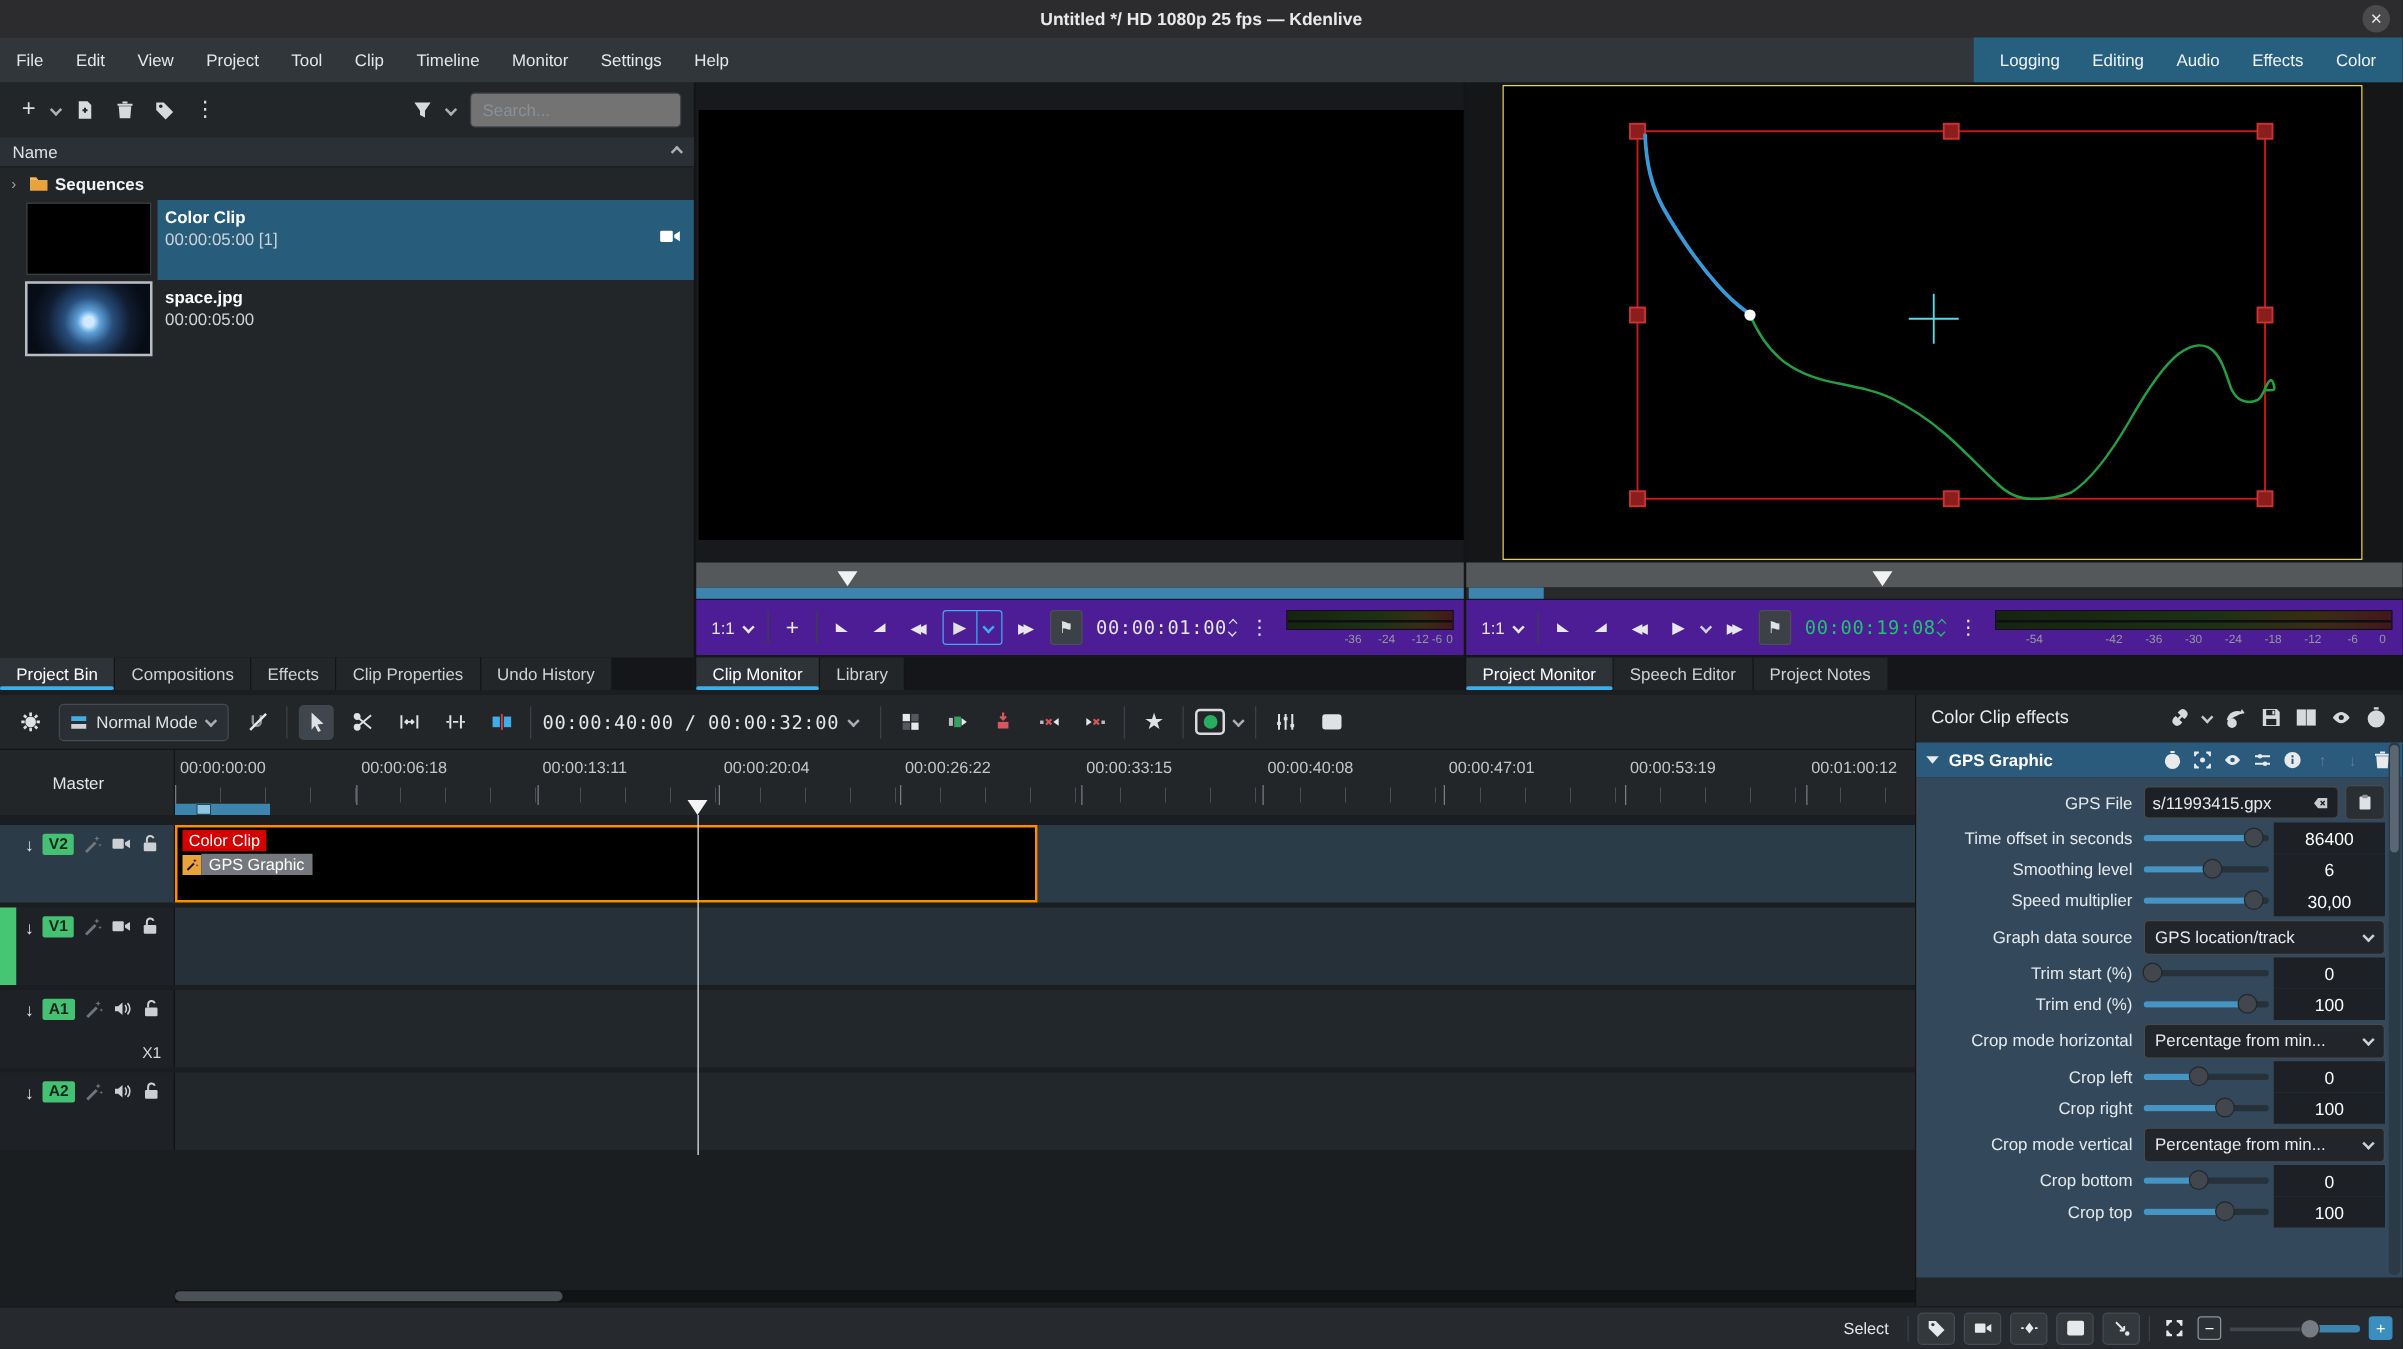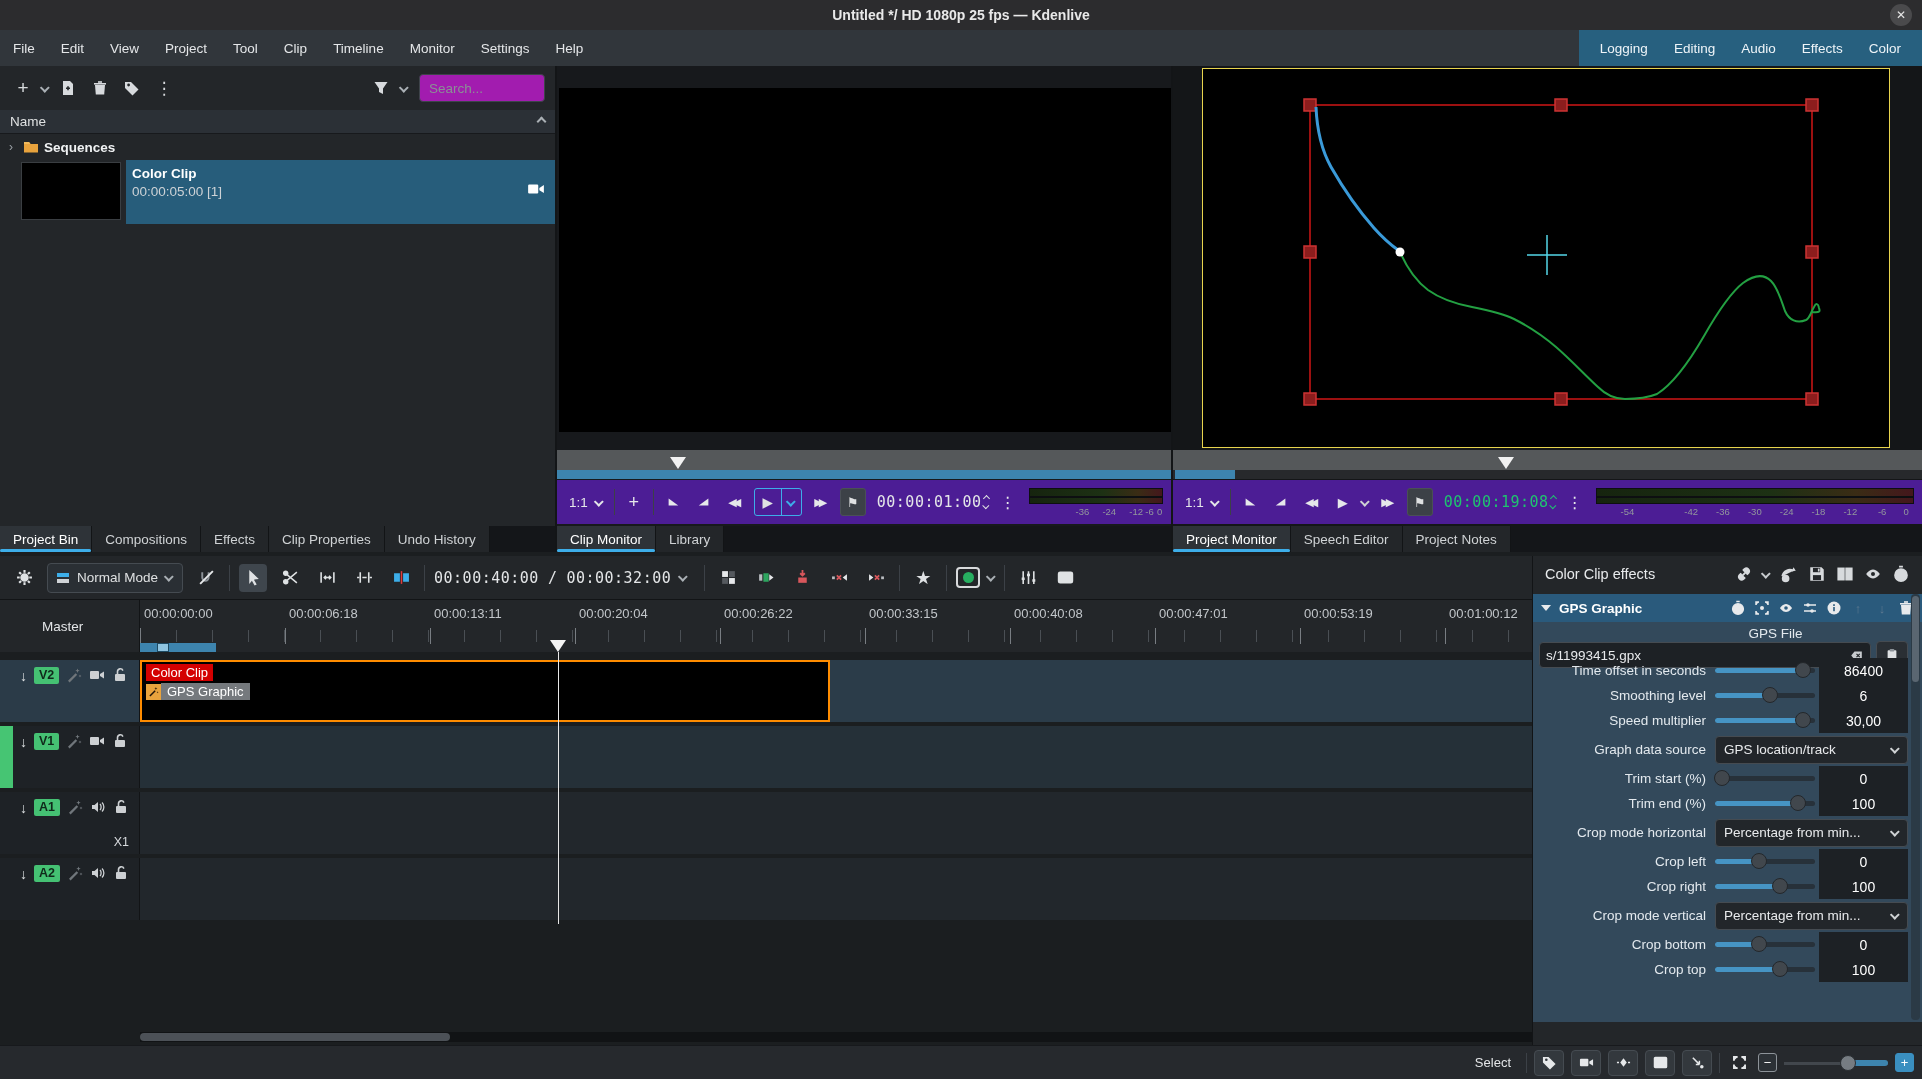--- a/index.html
+++ b/index.html
@@ -45,21 +45,21 @@
   .tab.active { background:#2e3338; color:#fff; }
   .tab.active::after { content:""; position:absolute; left:0; right:0; bottom:0; height:3px;
     background:#3daee9; border-radius:2px; }
 
   
   #bin-toolbar { position:absolute; left:0; top:0; right:0; height:44px; display:flex;
     align-items:center; gap:6px; padding:0 10px; }
   .tool-btn { width:26px; height:26px; display:flex; align-items:center; justify-content:center;
     color:#d7dadd; border-radius:3px; font-size:16px; }
   .tool-btn svg { width:16px; height:16px; fill:currentColor; }
-  #bin-search { width:126px; height:28px; margin-left:4px; background:#a21caf;
+  #bin-search { width:169px; height:28px; margin-left:4px; background:#737373;
     border:1px solid #3e444a; border-radius:4px; color:#e4e6e8; padding:0 9px; font-size:13.5px;
     font-family:inherit; }
   #bin-search::placeholder { color:#8a9095; }
   #bin-header { position:absolute; left:0; top:44px; right:0; height:24px; background:#2b3036;
     display:flex; align-items:center; padding:0 10px; border-bottom:1px solid #17191c; }
   #bin-header .chev { margin-left:auto; color:#aab0b5; }
   #bin-list { position:absolute; left:0; top:68px; right:0; bottom:26px; }
   .bin-folder-row { display:flex; align-items:center; height:26px; padding-left:4px; gap:5px; }
   .bin-folder-row .expander { color:#9aa0a5; font-size:12px; width:14px; text-align:center; }
   .bin-folder-row .fname { font-weight:bold; color:#f0f2f3; }
@@ -174,21 +174,21 @@
   #gps-header .tri { width:0; height:0; border-left:5px solid transparent; border-right:5px solid transparent;
     border-top:6px solid #e8eaec; }
   .gicon { width:16px; height:16px; color:#e8eaec; display:flex; font-size:13px; align-items:center; justify-content:center; }
   .gicon svg { width:100%; height:100%; fill:currentColor; }
   .gicon.dim { color:#5e7a90; }
   #fx-params { position:absolute; left:0; top:66px; right:0; bottom:23px; background:#33495b;
     padding:4px 14px 0 6px; display:flex; flex-direction:column; }
   .param-row { display:flex; align-items:center; }
   .param-row.r-slider { height:25px; }
   .param-row.r-select { height:33px; }
-  .param-row.r-file { height:32px;flex-direction:column; }
+  .param-row.r-file { height:32px; }
   .param-label { width:176px; text-align:right; padding-right:9px; color:#e3e9ee; flex:none;
     white-space:nowrap; overflow:hidden; }
   .param-ctrl { flex:1; display:flex; align-items:center; align-self:stretch; }
   .pslider { width:100px; height:5px; background:#27313a; border-radius:3px; position:relative; flex:none; }
   .pslider .pfill { position:absolute; left:0; top:0; bottom:0; background:#4694c4; border-radius:3px; }
   .pslider .pknob { position:absolute; top:-6px; width:16px; height:16px; border-radius:50%;
     background:#41474d; border:1px solid #23272b; }
   .pvalue { flex:1; align-self:stretch; margin-left:4px; background:#1d2125; display:flex;
     align-items:center; justify-content:center; color:#fff; font-size:14px; }
   .pselect { flex:1; height:28px; background:#22262a; border:1px solid #454b51; border-radius:4px;
@@ -307,20 +307,27 @@
         <div class="bin-thumb"></div>
         <div class="bin-text selected">
           <div class="bin-title">Color Clip</div>
           <div class="bin-sub">00:00:05:00 [1]</div>
           <span class="bin-cam">
             <svg viewBox="0 0 16 16">
               <rect x="1" y="4" width="9" height="8" rx="1"></rect>
               <path d="M11 7l4-2.5v7L11 9z"></path>
             </svg>
           </span>
+        </div>
+      </div>
+      <div class="bin-clip-row">
+        <div class="bin-thumb space"></div>
+        <div class="bin-text">
+          <div class="bin-title">space.jpg</div>
+          <div class="bin-sub">00:00:05:00</div>
         </div>
       </div>
     </div>
   <div class="tabbar" id="bin-tabs">
       <div class="tab active">Project Bin</div>
       <div class="tab">Compositions</div>
       <div class="tab">Effects</div>
       <div class="tab">Clip Properties</div>
       <div class="tab">Undo History</div>
     </div>

